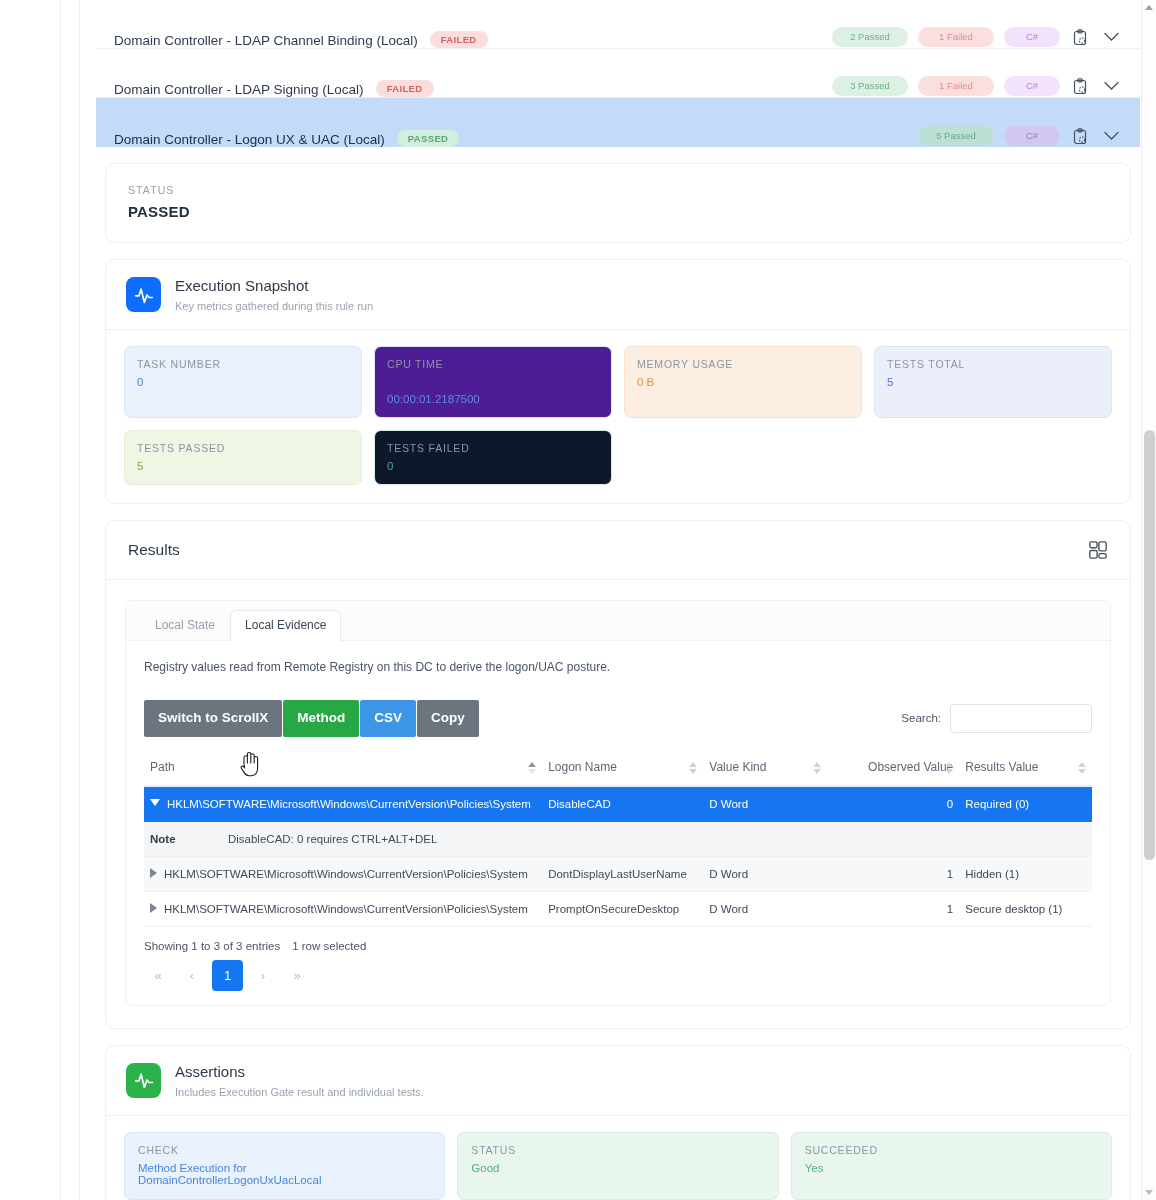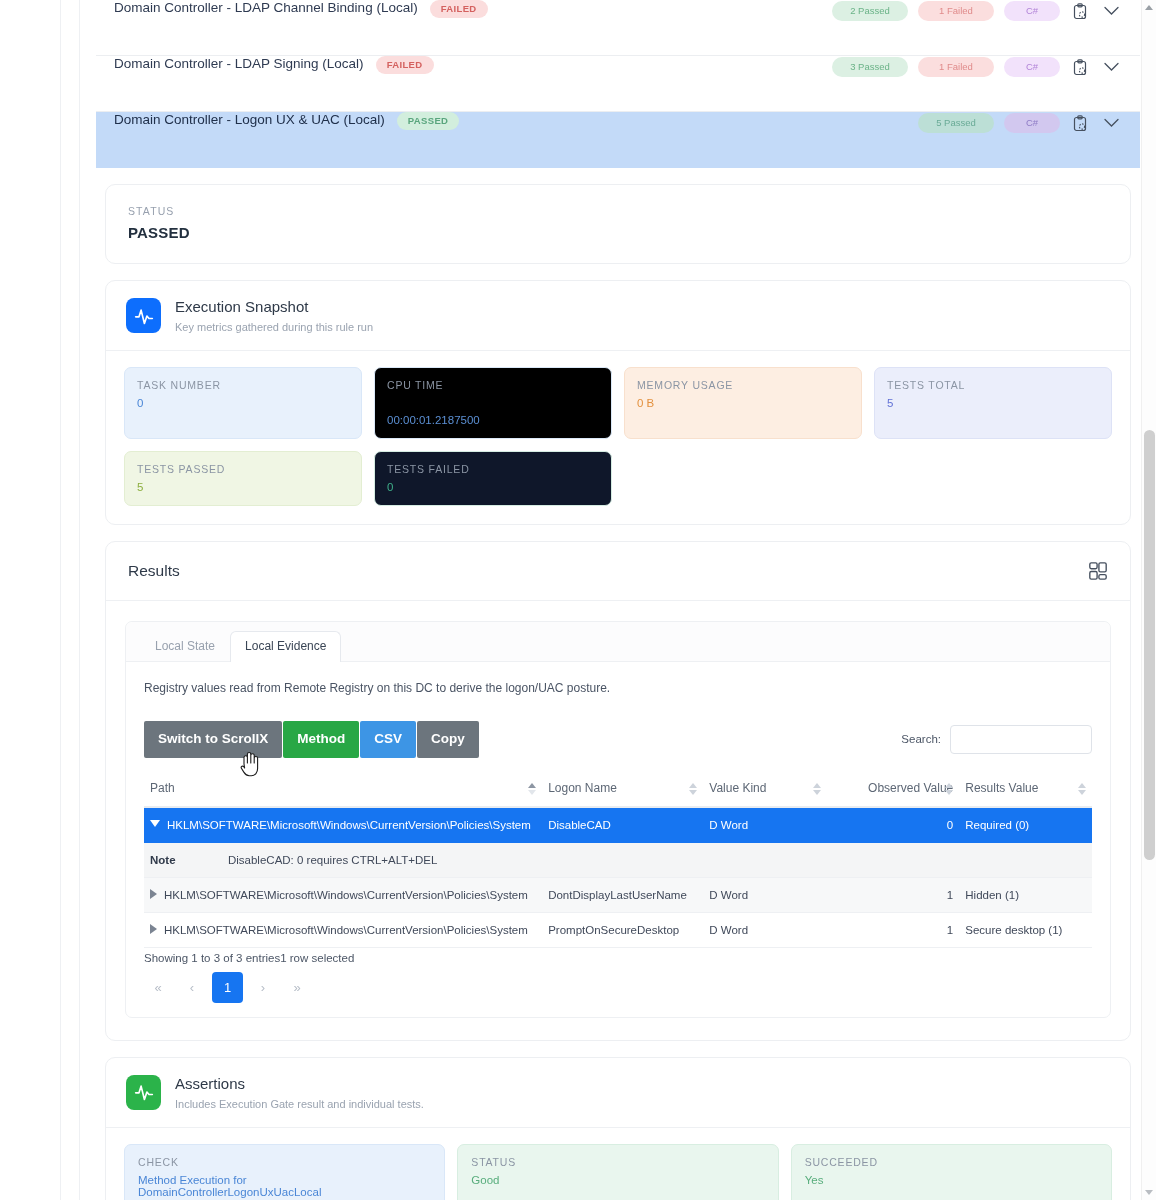--- a/index.html
+++ b/index.html
@@ -18,22 +18,22 @@
   #page { position:absolute; inset:0; overflow:hidden; }
   .gutter-line { position:absolute; top:0; bottom:0; width:1px; background:#eef0f3; }
   .gutter-a { left:60px; }
   .gutter-b { left:79px; }
 
   .shell { position:absolute; left:96px; top:0; width:1044px; }
 
   
   .acc-row {
     position:relative;
-    height:56px;
-    display:flex; align-items:flex-start;
+    height:49px;
+    display:flex; align-items:flex-end;
     padding:0 18px 0 18px;
     background:#ffffff;
     border-bottom:1px solid #eceef1;
   }
   .acc-row.sel { background:#c3daf8; border-bottom:none; }
   .acc-row.first { border-top:none; }
   .acc-title { font-size:13.5px; color:#2f3b52; white-space:nowrap; }
   .acc-row.sel .acc-title { color:#20304b; }
 
   .pill {
@@ -85,21 +85,21 @@
 
   
   .tiles { display:flex; flex-wrap:wrap; gap:12px; padding:16px 18px 18px 18px; }
   .tile { flex:0 0 calc(25% - 9px); border-radius:7px; padding:11px 12px 12px 12px; min-height:46px; }
   .tile-lbl { font-size:10.5px; letter-spacing:.8px; color:#8b95a4; }
   .tile-val { font-size:11.5px; margin-top:6px; }
   .t-blue { background:#e8f1fc; border:1px solid #d9e7f8; }
   .t-blue .tile-val { color:#4a86d6; }
   .t-green { background:#e9f7ee; border:1px solid #d9eee1; }
   .t-green .tile-val { color:#4caf7d; }
-  .t-blue2 { background:#000000; border:1px solid #dae8f7; }
+  .t-blue2 { background:#4c1d95; border:1px solid #dae8f7; }
   .t-blue2 .tile-val { color:#5b8fd3;margin-top:23px; }
   .t-orange { background:#fdeee2; border:1px solid #f8e0cd; }
   .t-orange .tile-val { color:#e3913f; }
   .t-indigo { background:#ebeefb; border:1px solid #dde2f6; }
   .t-indigo .tile-val { color:#6272d6; }
   .t-lime { background:#f0f6e4; border:1px solid #e3eed2; }
   .t-lime .tile-val { color:#8cae3f; }
   .t-teal { background:#0f172a; border:1px solid #d5ece2; }
   .t-teal .tile-val { color:#3fae89; }
 
@@ -139,21 +139,21 @@
   table.dt td { font-size:11.5px; color:#40495a; padding:11px 6px; border-bottom:1px solid #eef0f3; }
   table.dt td.num { text-align:right; }
   tr.row-sel td { background:#1675f1; color:#ffffff; border-bottom-color:#1675f1; }
   tr.row-alt td { background:#f7f8f9; }
   tr.note-row td { background:#f4f5f6; border-bottom:1px solid #eef0f3; }
   .note-lbl { font-weight:bold; font-size:11.5px; color:#303a4a; }
   .caret { display:inline-block; width:0;height:0; margin-right:7px; }
   .caret.down { border-left:5px solid transparent;border-right:5px solid transparent;border-top:7px solid #ffffff; vertical-align:2px;}
   .caret.right { border-top:5px solid transparent;border-bottom:5px solid transparent;border-left:7px solid #7b8492; vertical-align:0px;}
 
-  .tbl-foot { display:flex; align-items:center; margin-top:4px; font-size:11.5px; color:#4c5666; }
+  .tbl-foot { display:flex; align-items:center; gap:12px; margin-top:13px; font-size:11.5px; color:#4c5666; }
   .pager { display:flex; align-items:center; gap:6px; margin-top:8px; }
   .pg { width:28px; height:28px; display:flex; align-items:center; justify-content:center; color:#b7bec8; font-size:13px; cursor:pointer; border-radius:4px; }
   .pg.cur { background:#1675f1; color:#fff; width:31px; height:31px; font-size:13px; }
 
   
   .atiles { display:flex; flex-wrap:wrap; gap:12px; padding:16px 18px 20px 18px; }
   .atile { flex:0 0 calc(33.333% - 8px); border-radius:7px; padding:11px 13px 13px 13px; }
   .a-blue { background:#e8f1fc; border:1px solid #d9e7f8; }
   .a-blue .tile-val { color:#4a86d6; }
   .a-green { background:#e9f6ee; border:1px solid #d8eee1; }

